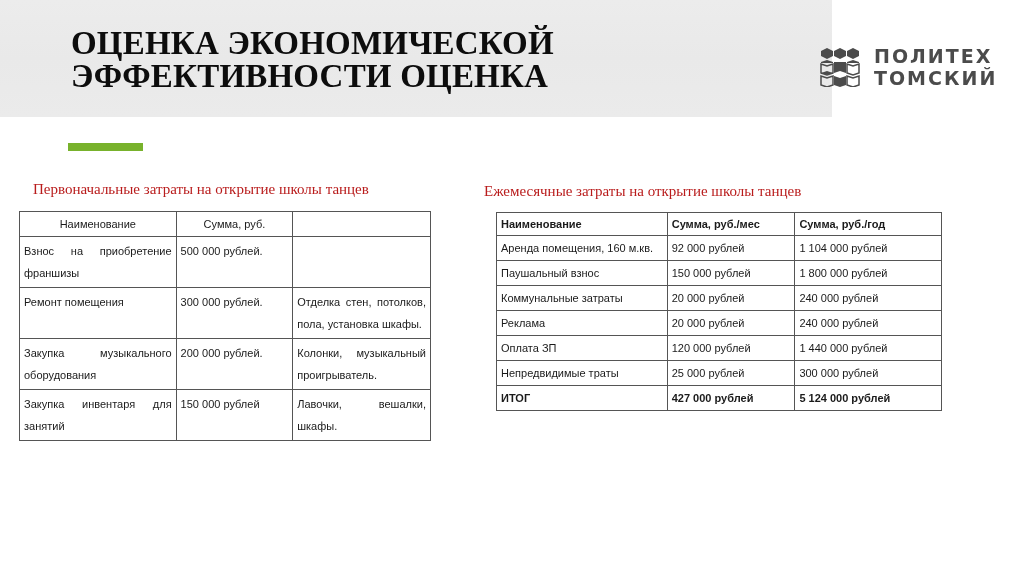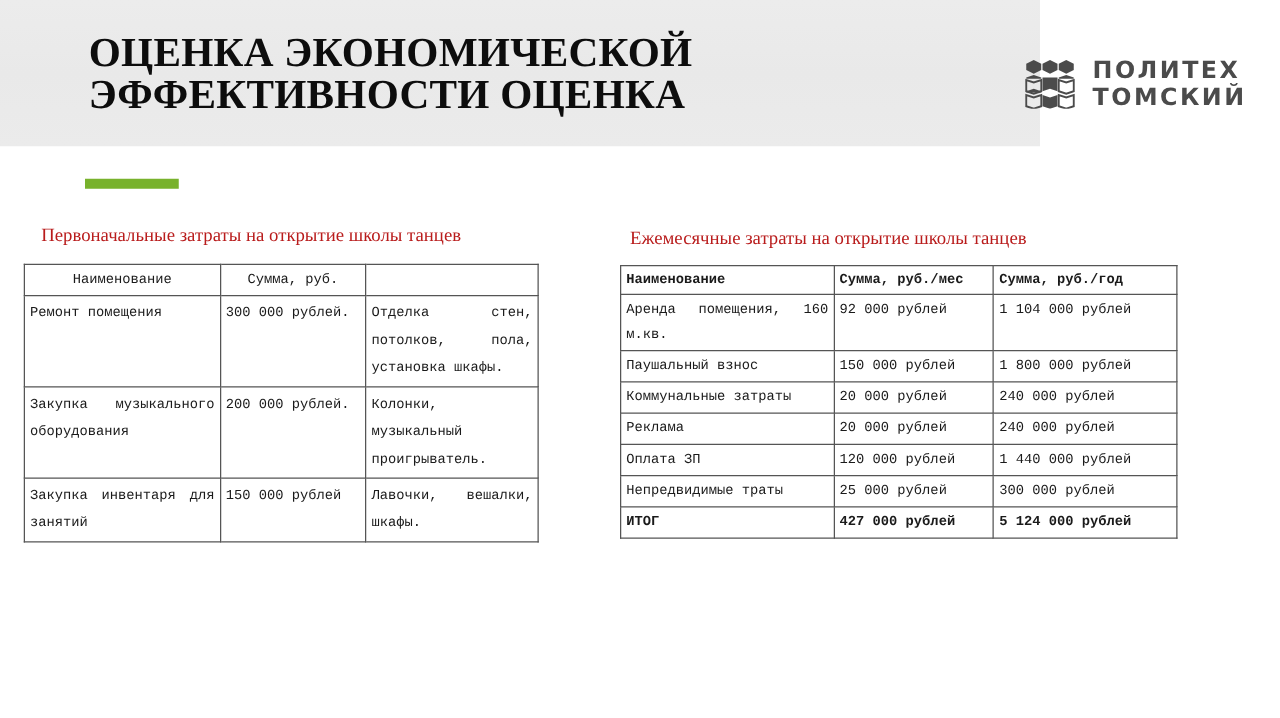--- a/index.html
+++ b/index.html
@@ -30,24 +30,24 @@
     font-size: 19px; line-height: 22px; color: #4b4b4b; letter-spacing: 2px;
   }
   .accent-bar {
     position: absolute; left: 68px; top: 143px; width: 75px; height: 8px;
     background: #78b22c;
   }
   .caption {
     position: absolute; font-size: 15px; color: #b91c1c; white-space: nowrap;
   }
   .cap-left { left: 33px; top: 181px; }
-  .cap-right { left: 504px; top: 183px; }
+  .cap-right { left: 484px; top: 183px; }
   table {
     position: absolute; border-collapse: collapse;
-    font-family: Liberation Mono, monospace; font-size: 11px; color: #1a1a1a; border-radius: 14px;
+    font-family: Liberation Sans, sans-serif; font-size: 11px; color: #1a1a1a; border-radius: 14px;
   }
   td, th {
     border: 1px solid #555; vertical-align: top; text-align: left;
     padding: 3px 4px; line-height: 22px; font-weight: normal;
   }
   .t-left { left: 19px; top: 211px; width: 412px; }
   .t-left th { text-align: center; line-height: 18px; }
   .t-right { left: 496px; top: 212px; width: 446px; }
   .t-right th { font-weight: bold; line-height: 16px; }
   .t-right td { line-height: 20px; padding: 2px 4px; }
@@ -97,20 +97,25 @@
   <colgroup>
       <col style="width:157px">
       <col style="width:117px">
       <col style="width:138px">
     </colgroup>
   <tbody>
       <tr>
     <th>Наименование</th>
     <th>Сумма, руб.</th>
     <th></th>
+  </tr>
+  <tr>
+    <td class="just">Взнос на приобретение франшизы</td>
+    <td>500 000 рублей.</td>
+    <td></td>
   </tr>
   <tr>
     <td>Ремонт помещения</td>
     <td>300 000 рублей.</td>
     <td class="just">Отделка стен, потолков, пола, установка шкафы.</td>
   </tr>
   <tr>
     <td class="just">Закупка музыкального оборудования</td>
     <td>200 000 рублей.</td>
     <td class="just">Колонки, музыкальный проигрыватель.</td>

